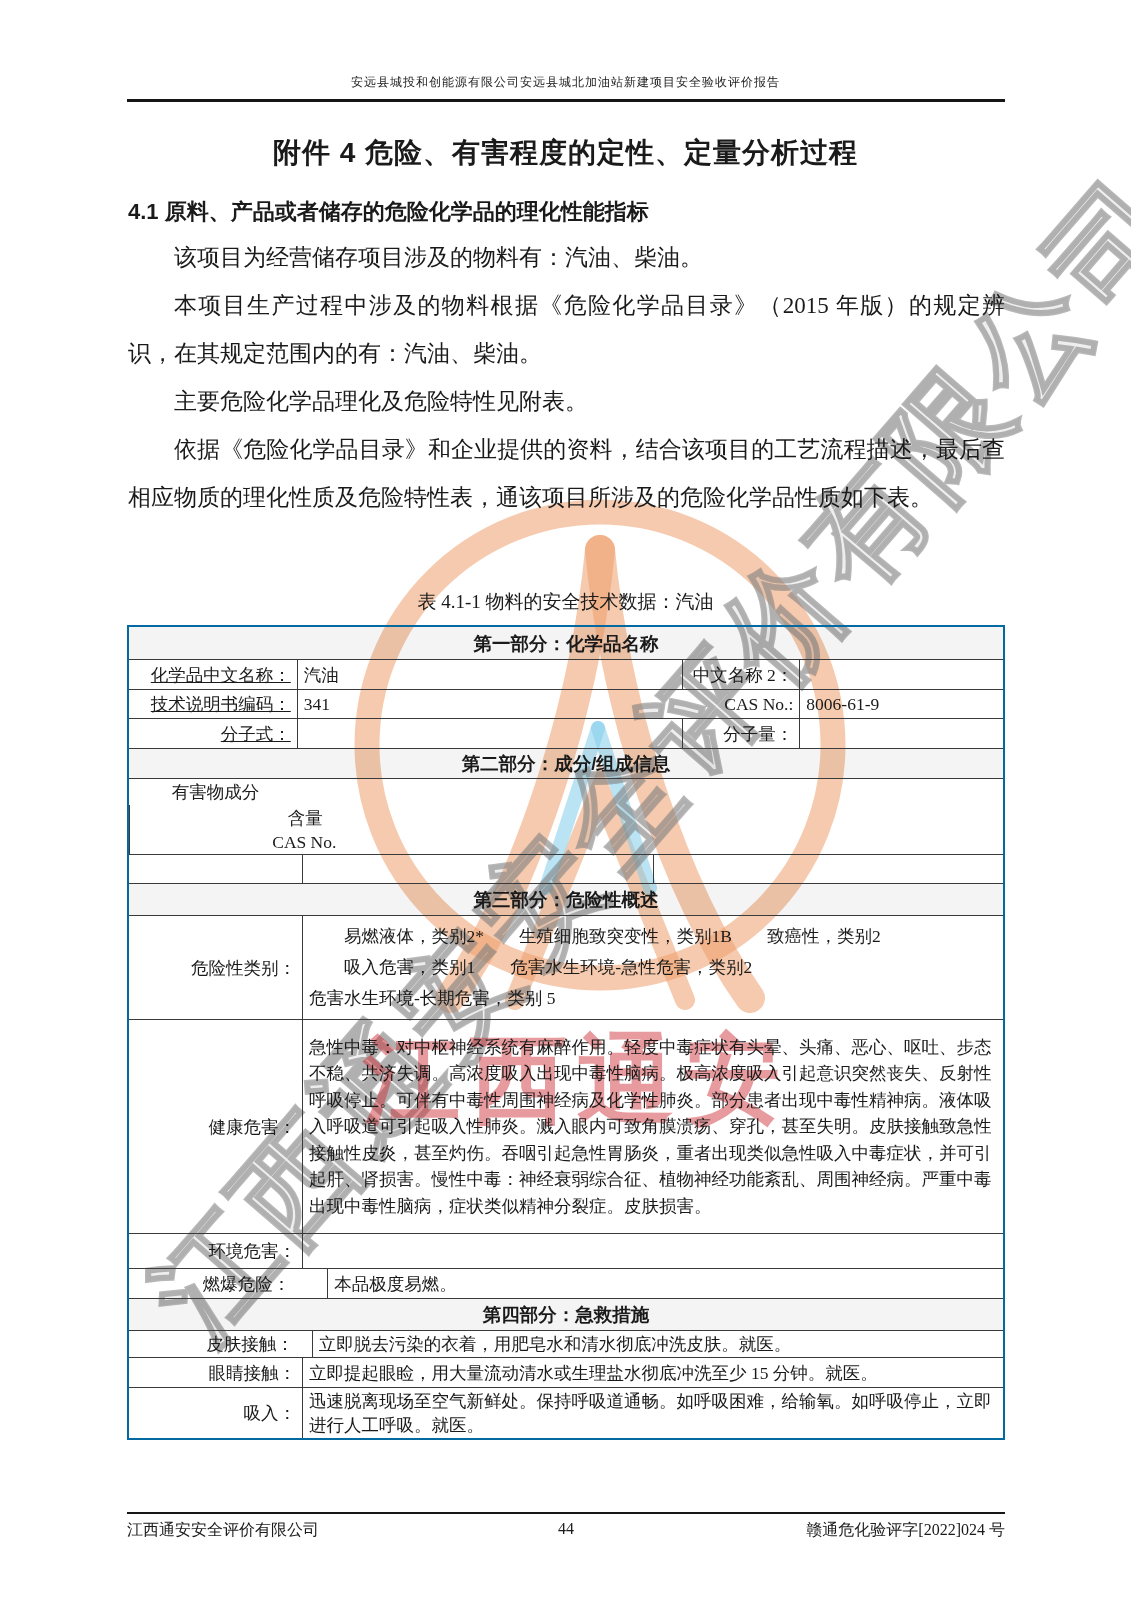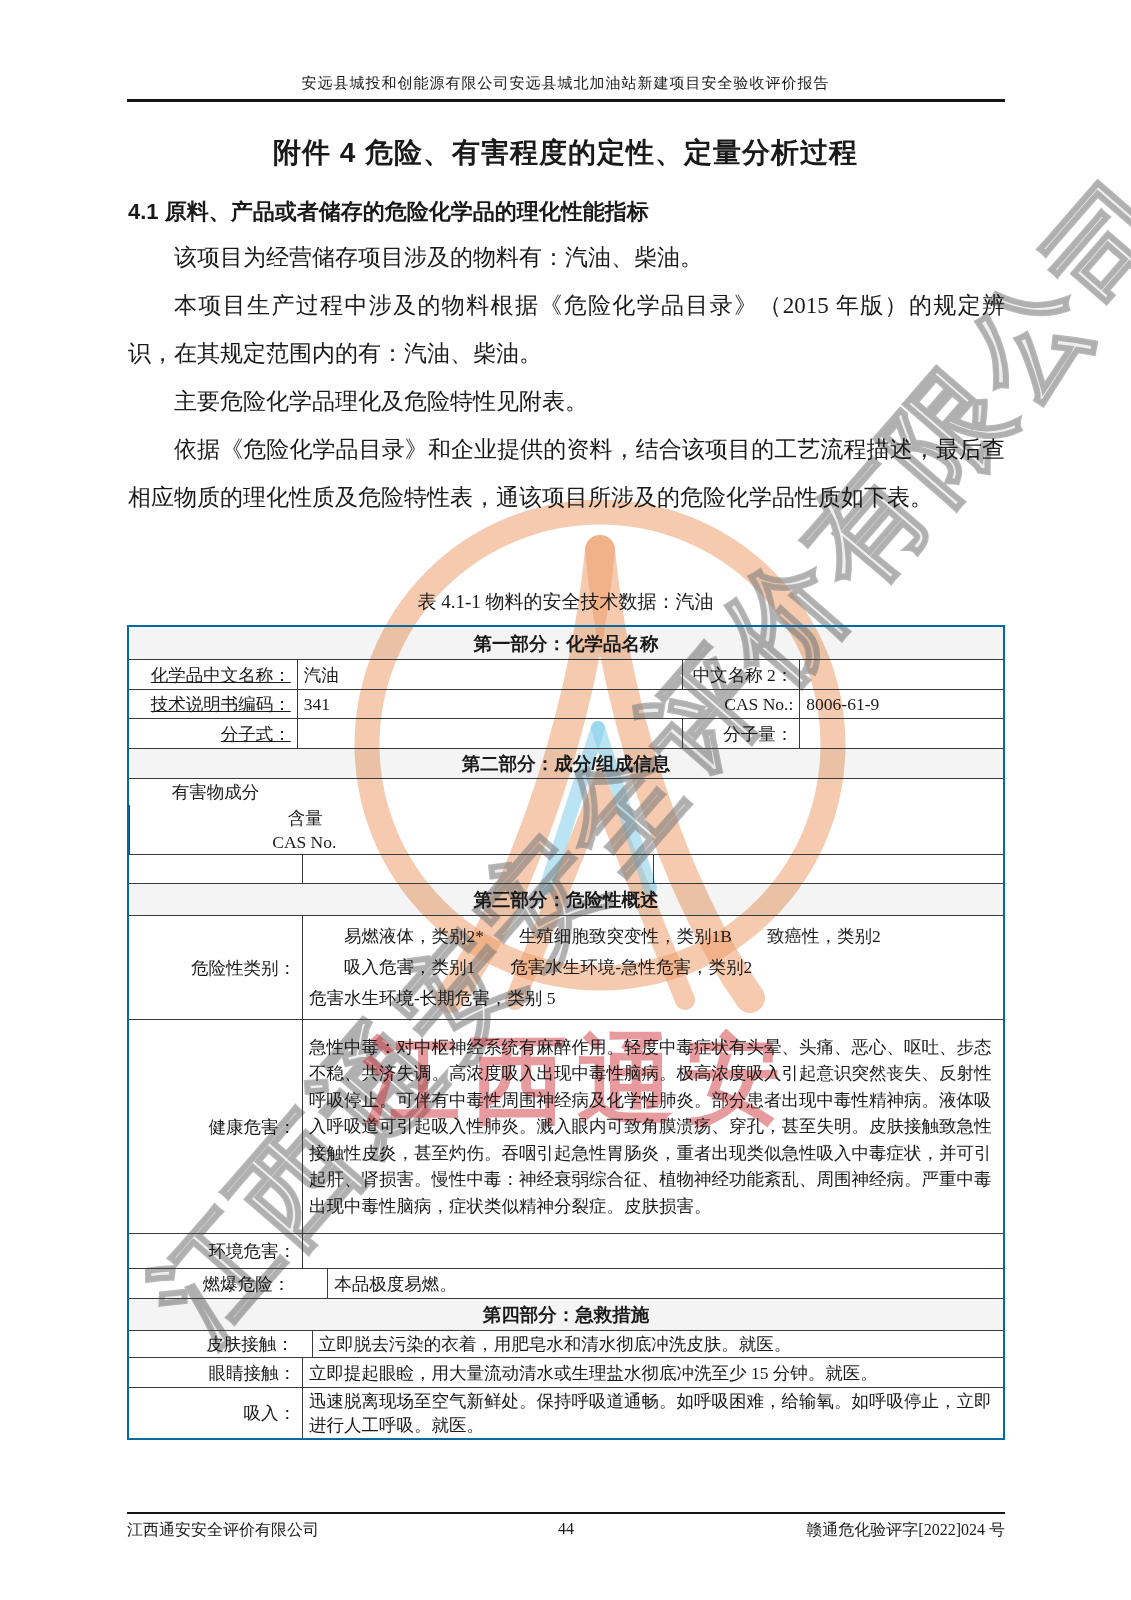--- a/index.html
+++ b/index.html
@@ -12,21 +12,21 @@
            font-family:"Liberation Sans","DejaVu Sans",sans-serif;font-weight:bold;
            font-size:118px;letter-spacing:6px;color:rgba(150,150,150,0.16);
            -webkit-text-stroke:2.5px rgba(125,125,125,0.55);
            transform:translate(118px,1268px) rotate(-49deg);transform-origin:0 0;}
   .wm-red{position:absolute;left:363px;top:1016px;white-space:nowrap;
           font-family:"Liberation Sans","DejaVu Sans",sans-serif;font-weight:bold;
           font-size:97px;letter-spacing:10px;color:rgba(205,42,48,0.47);}
   .wm-emblem{position:absolute;left:330px;top:468px;}
   .wm-blue{position:absolute;left:528px;top:718px;}
   
-  .hdr-text{position:absolute;top:74px;left:0;right:0;text-align:center;font-size:15px;letter-spacing:1px;}
+  .hdr-text{position:absolute;top:74px;left:0;right:0;text-align:center;font-size:12px;letter-spacing:1px;}
   .hdr-rule{position:absolute;top:99px;left:127px;width:878px;border-top:3px solid #161616;}
   .ftr-rule{position:absolute;top:1512px;left:127px;width:878px;border-top:2px solid #161616;}
   .ftr-row{position:absolute;top:1520px;left:127px;width:878px;font-size:16px;display:flex;}
   .ftr-left{flex:1;text-align:left;}
   .ftr-center{flex:1;text-align:center;}
   .ftr-right{flex:1;text-align:right;}
   
   .doc-title{position:absolute;top:134px;left:0;right:0;text-align:center;font-size:28px;font-weight:bold;
              font-family:"Liberation Sans","DejaVu Sans",sans-serif;letter-spacing:1px;}
   .sec-heading{position:absolute;top:197px;left:128px;font-size:22px;font-weight:bold;

